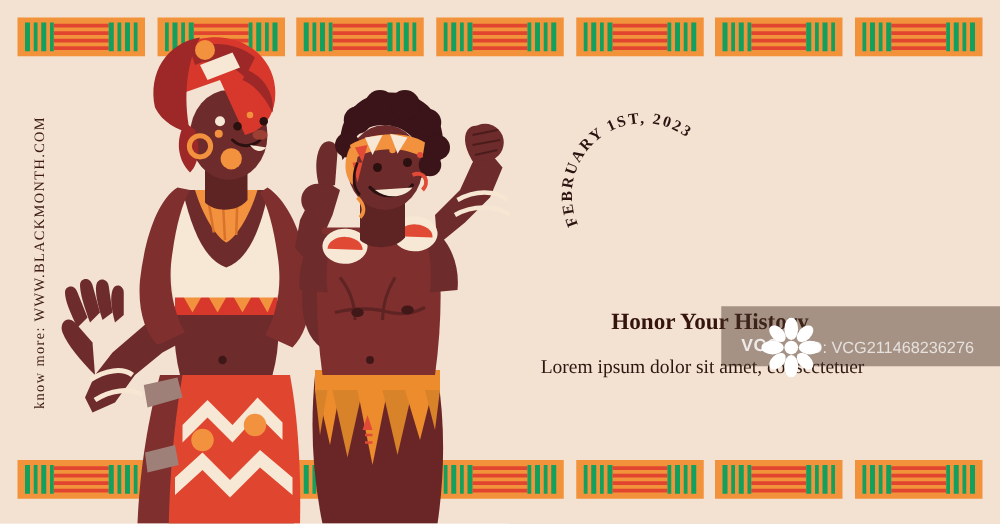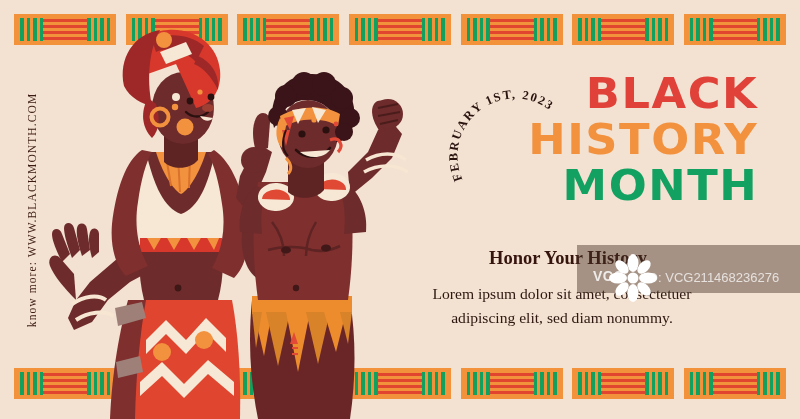--- a/index.html
+++ b/index.html
@@ -622,30 +622,24 @@
     <svg viewBox="0 0 120 120">
       <defs>
         <path id="arcPath" d="M 14,104 A 52,52 0 1 1 112,44" fill="none"></path>
       </defs>
       <text>
         <textPath href="#arcPath" startOffset="4%">FEBRUARY 1ST, 2023</textPath>
       </text>
     </svg>
   </div>
 
-  <div class="headline">
-    <span class="line line-black">BLACK</span>
-    <span class="line line-history">HISTORY</span>
-    <span class="line line-month">MONTH</span>
-  </div>
 
   <div class="subhead">Honor Your History</div>
   <div class="body-copy">
     <div>Lorem ipsum dolor sit amet, consectetuer</div>
-    <div>adipiscing elit, sed diam nonummy.</div>
   </div>
 
   <div class="watermark-band"></div>
   <div class="wm-text">VCG</div>
   <div class="wm-id">ID: VCG211468236276</div>
   <svg class="wm-flower" width="48" height="48" viewBox="0 0 48 48">
     <g fill="#ffffff">
       <ellipse cx="24" cy="9" rx="5.5" ry="9"></ellipse>
       <ellipse cx="24" cy="39" rx="5.5" ry="9"></ellipse>
       <ellipse cx="9" cy="24" rx="9" ry="5.5"></ellipse>

